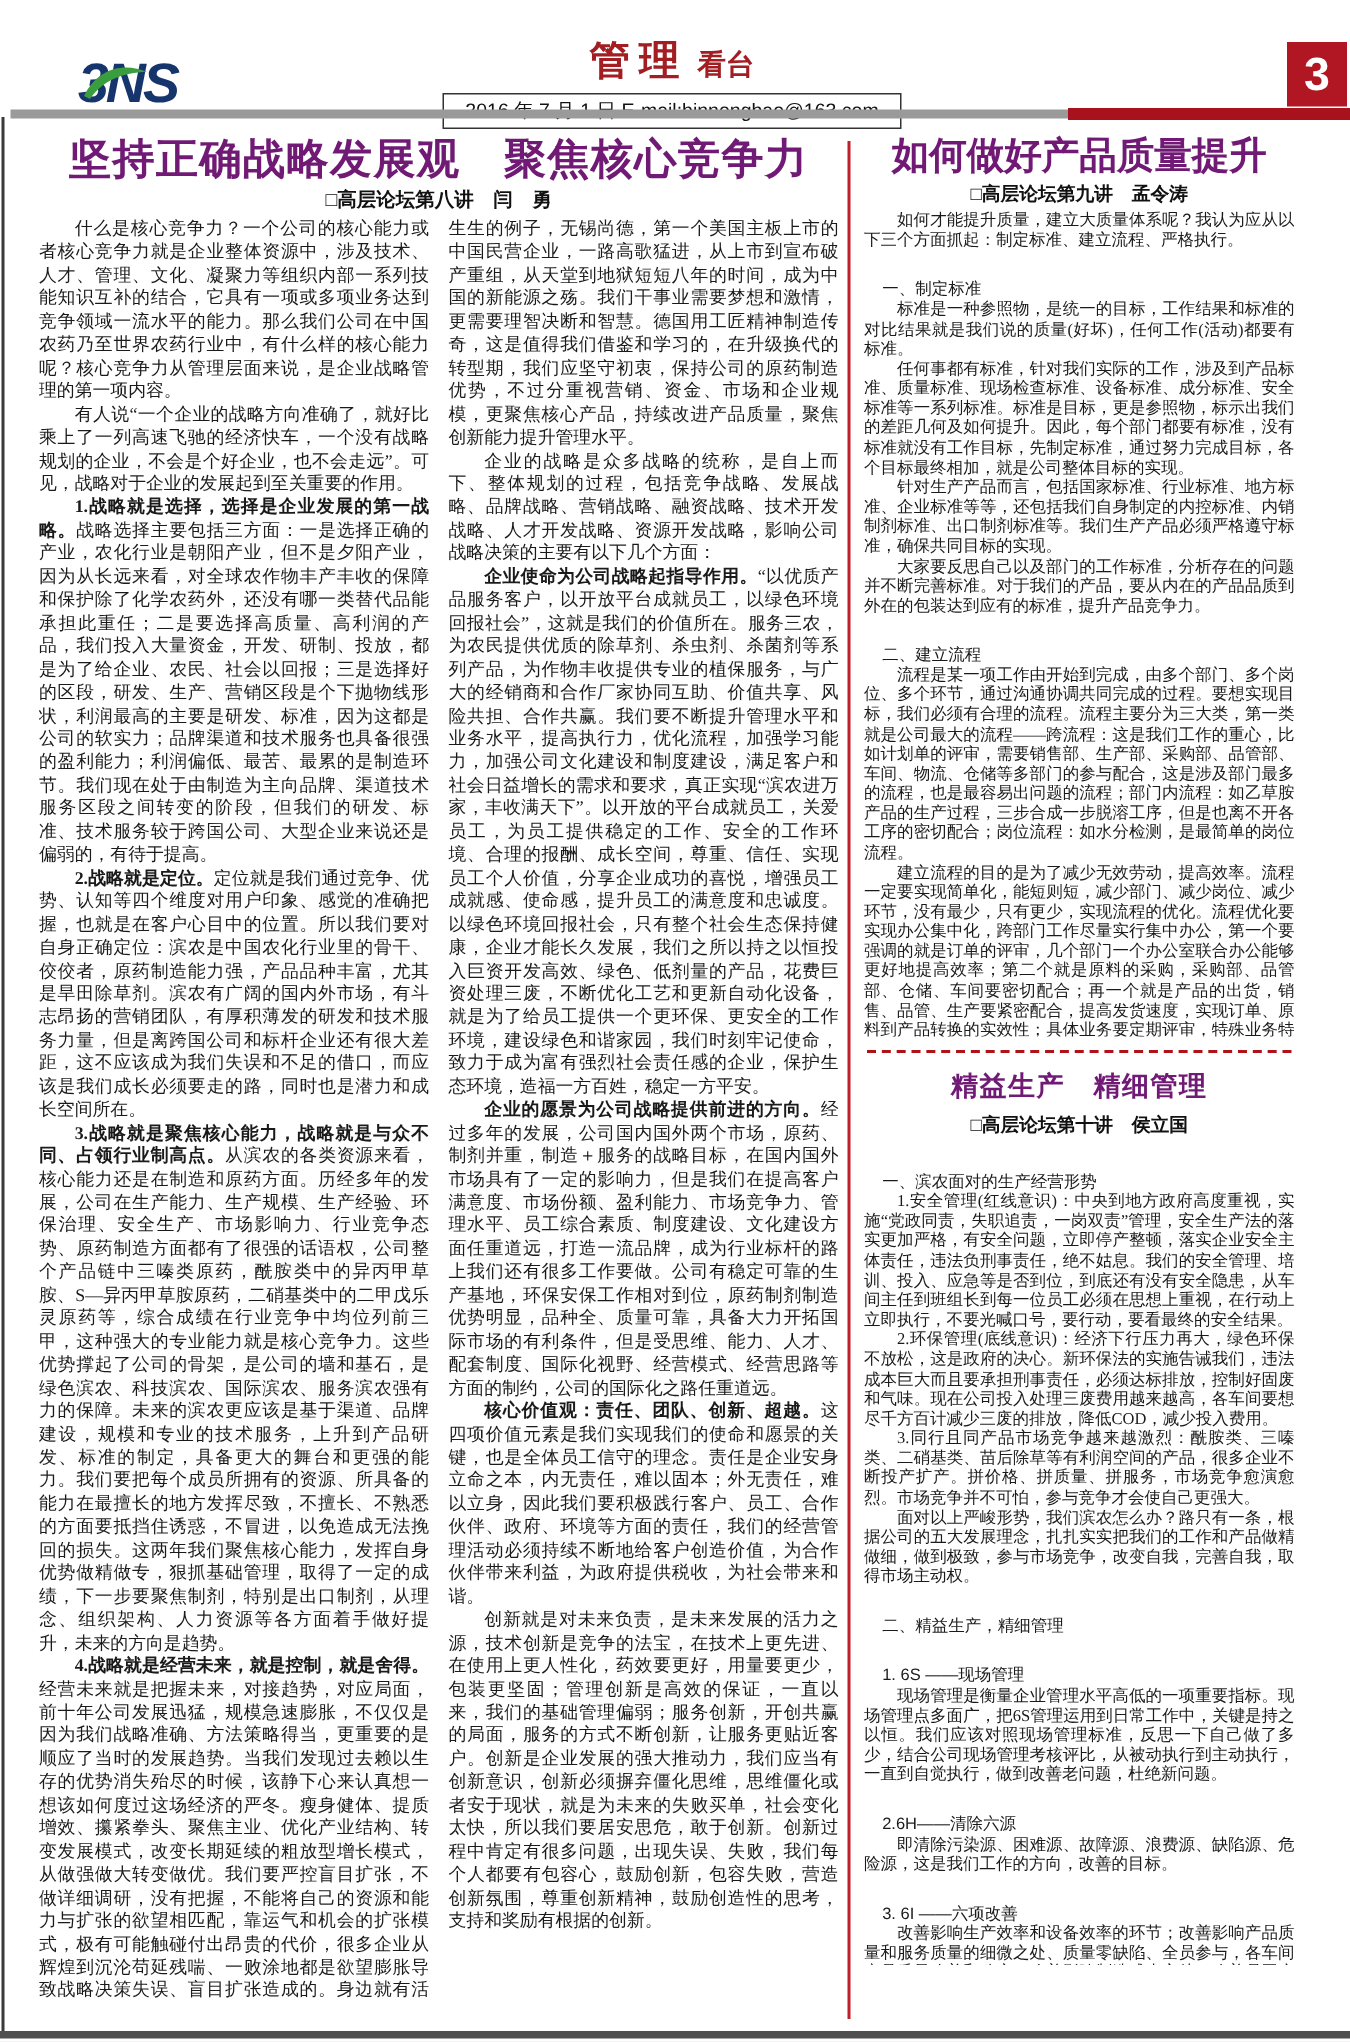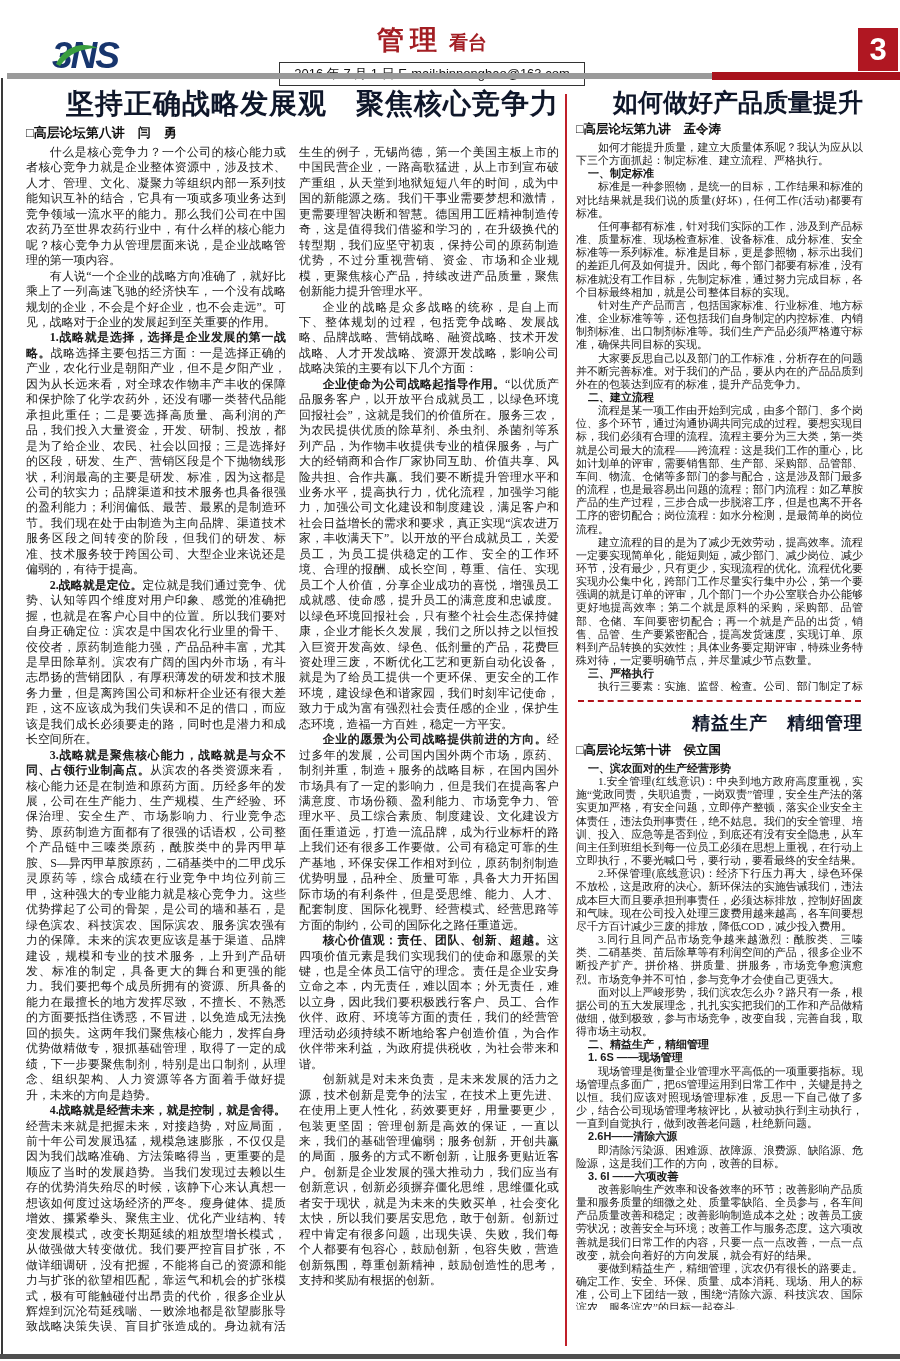--- a/index.html
+++ b/index.html
@@ -3,53 +3,53 @@
 <meta charset="utf-8">
 <style>
   html,body{margin:0;padding:0;background:#e8e8e8;}
   .page{position:relative;width:900px;height:1361px;background:#ffffff;margin:0 auto;
         font-family:"Liberation Serif",serif;color:#1a1a1a;overflow:hidden;}
   
   .logo{position:absolute;left:16px;top:36px;width:120px;height:40px;margin-left:36px;}
   .logo-text{font-family:"Liberation Sans",sans-serif;font-weight:bold;font-style:italic;
              font-size:37px;line-height:40px;color:#17356d;letter-spacing:-2px;}
   .logo-swoosh{position:absolute;left:2px;top:6px;width:46px;height:26px;}
-  .masthead{position:absolute;left:0;top:22px;width:864px;text-align:center;}
+  .masthead{position:absolute;left:16px;top:22px;width:864px;text-align:center;}
   .section-title{font-family:"Liberation Sans",sans-serif;color:#a31e23;}
   .section-title .main{font-size:27px;font-weight:bold;letter-spacing:6px;}
   .section-title .sub{font-size:19px;font-weight:bold;margin-left:6px;}
   .date-box{display:inline-block;margin-top:4px;border:1px solid #333;background:#fff;
             font-family:"Liberation Sans",sans-serif;font-size:13px;padding:2px 14px;color:#111;}
   .page-number{position:absolute;right:2px;top:28px;width:40px;height:43px;background:#b01722;
                color:#fff;font-family:"Liberation Sans",sans-serif;font-weight:bold;font-size:31px;
                text-align:center;line-height:43px;}
   .rule-gray{position:absolute;left:7px;top:73px;width:705px;height:6px;background:#9a9a9a;}
   .rule-red{position:absolute;left:712px;top:72px;width:188px;height:8px;background:#a8121c;}
   .left-rule{position:absolute;left:1px;top:78px;bottom:6px;width:2px;background:#3a3a3a;}
   .bottom-rule{position:absolute;left:0;bottom:2px;width:900px;height:5px;background:#4f4f4f;}
   
-  .headline{font-family:Liberation Mono, monospace;font-weight:bold;color:#0f172a;
-            text-align:right;margin:0;}
-  .byline{font-family:"Liberation Sans",sans-serif;font-weight:bold;color:#111;}
+  .headline{font-family:Liberation Sans, sans-serif;font-weight:bold;color:#701a75;
+            text-align:center;margin:0;}
+  .byline{font-family:"Liberation Sans",sans-serif;font-weight:bold;color:#111;text-align:center;}
   .article-1{position:absolute;left:26px;top:90px;width:533px;height:1262px;}
   .article-1 .headline{font-size:28px;line-height:31px;letter-spacing:1px;}
   .article-1 .byline{font-size:13px;line-height:17px;margin:3px 0 4px 0;}
   .cols{column-count:2;column-gap:13px;column-fill:auto;height:1205px;overflow:hidden;
         font-size:11.9px;line-height:15.45px;text-align:justify;}
   .v-divider{position:absolute;left:565px;top:94px;height:1252px;width:2px;background:#c0202a;}
   .right-col{position:absolute;left:576px;top:90px;width:287px;height:1262px;}
   .right-col .headline{font-size:25px;line-height:29px;}
   .right-col .headline.big{font-size:18px;line-height:32px;letter-spacing:1px;margin-top:6px;}
   .right-col .byline{font-size:12.5px;line-height:16px;margin:2px 0 4px 0;}
   .body-a2{height:550px;overflow:hidden;font-size:11px;line-height:13.15px;text-align:justify;}
   .body-a3{height:548px;overflow:hidden;font-size:11px;line-height:13.15px;text-align:justify;}
   .dashed-sep{border:0;border-top:2.5px dashed #b0121a;margin:9px 2px 2px 2px;}
   .para{margin:0;text-indent:2em;}
   .para b{font-weight:bold;}
-  .para.sub{font-weight:bold;text-indent:1.1em;font-family:"Liberation Sans",sans-serif;}
+  .para.sub{font-weight:normal;text-indent:1.1em;font-family:"Liberation Sans",sans-serif;margin-top:20px;}
 </style>
 </head>
 <body>
 
 <div class="page">
 
   <div class="logo">
     <svg class="logo-swoosh" viewBox="0 0 46 26">
       <path d="M2 22 C 12 2, 30 0, 44 6 C 28 6, 14 12, 6 24 Z" fill="#3a9e3f"></path>
     </svg>

